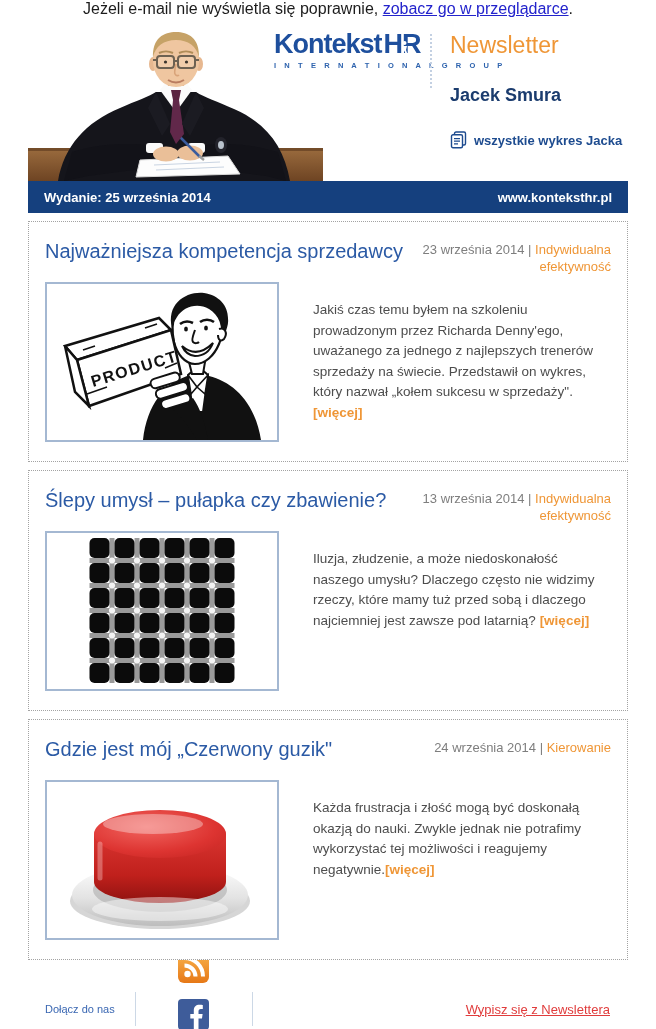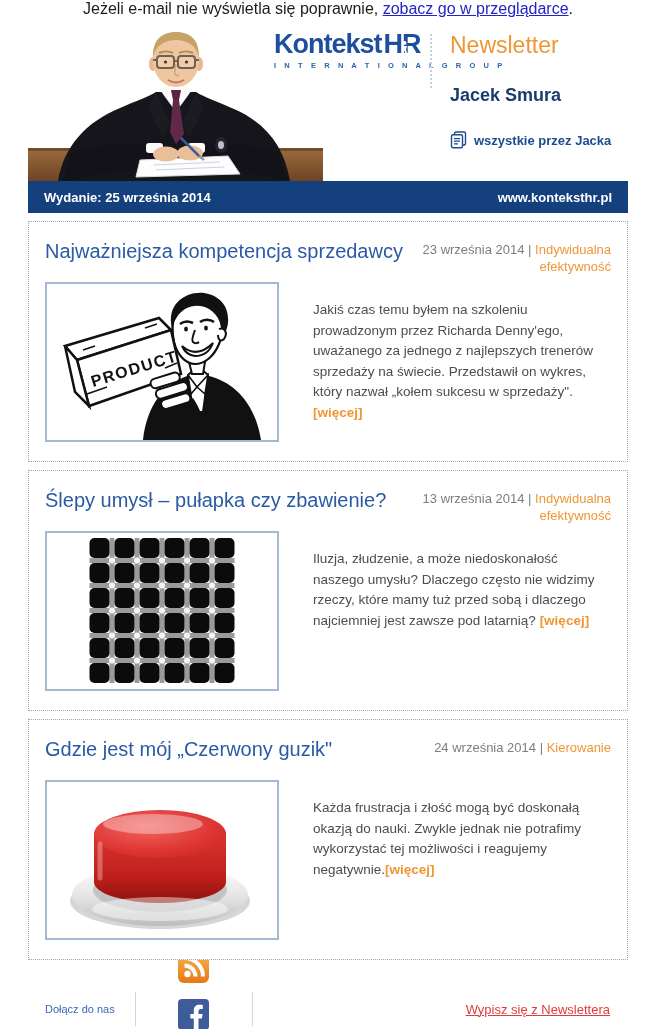--- a/index.html
+++ b/index.html
@@ -137,21 +137,21 @@
 
   <div class="header-right">
     <div class="newsletter-label">Newsletter</div>
     <div class="author-name">Jacek Smura</div>
     <div class="all-posts">
       <svg width="17" height="18" viewBox="0 0 17 18">
         <rect x="4.5" y="1" width="11" height="13" rx="1.5" fill="#fff" stroke="#1D4B8F" stroke-width="1.4"></rect>
         <rect x="1.5" y="3.8" width="11" height="13" rx="1.5" fill="#fff" stroke="#1D4B8F" stroke-width="1.4"></rect>
         <path d="M4,7.6 h6 M4,10.2 h6 M4,12.8 h4" stroke="#1D4B8F" stroke-width="1.2"></path>
       </svg>
-      <span>wszystkie przez Jacka</span>
+      <span>wszystkie wykres Jacka</span>
     </div>
   </div>
 </div>
 
 <div class="issue-bar">
   <span>Wydanie: 25 września 2014</span>
   <span style="cursor:pointer;">www.konteksthr.pl</span>
 </div>
 
 <section class="article">

